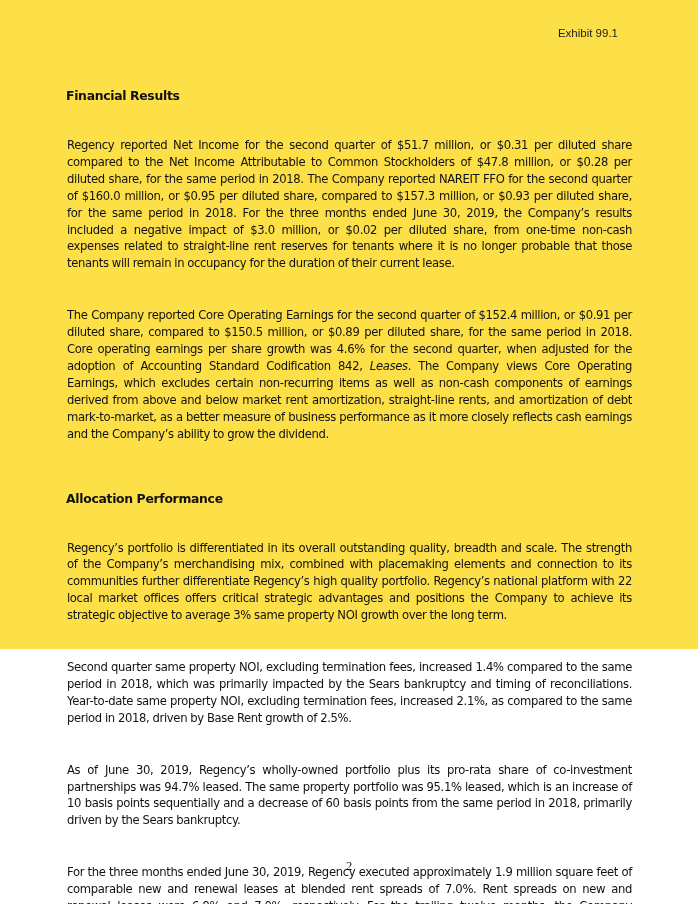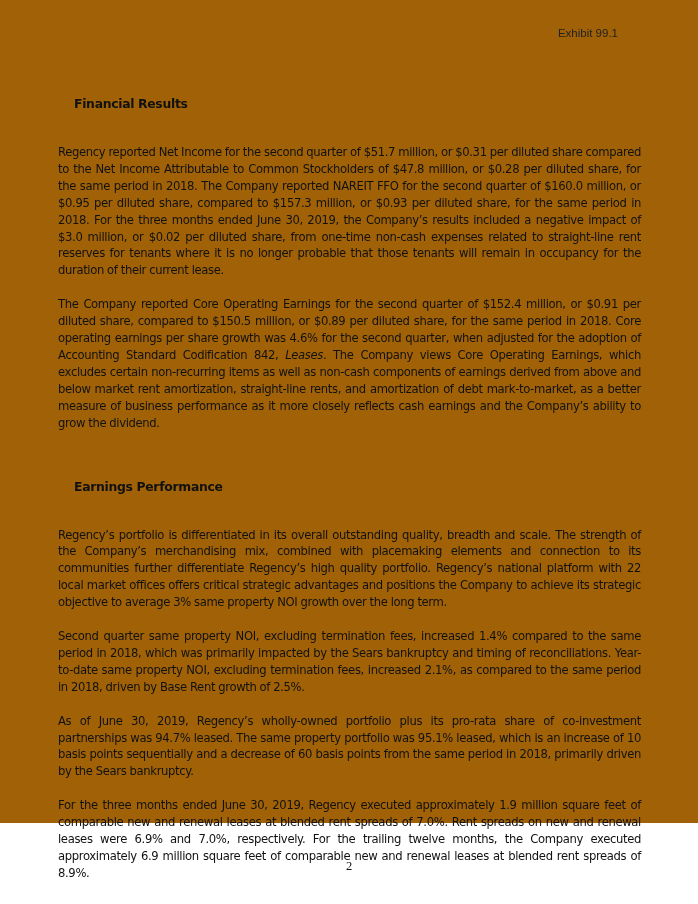--- a/index.html
+++ b/index.html
@@ -1,21 +1,21 @@
 <!DOCTYPE html>
 <html><head>
 <meta charset="utf-8">
 <style>
   html, body { margin: 0; padding: 0; background: #ffffff; }
   body { width: 698px; height: 904px; position: relative; overflow: hidden; color: #111; }
-  .page { position: absolute; left: 0; top: 0; width: 698px; height: 823px; background: #a16207; }
+  .page { position: absolute; left: 0; top: 0; width: 698px; height: 649px; background: #fde047; }
   .exhibit { position: absolute; top: 27px; right: 80px; font-family: "Liberation Sans", sans-serif; font-size: 11.5px; color: #222; }
   .content { position: absolute; left: 58px; top: 79px; width: 583px; font-family: "DejaVu Sans", sans-serif; font-size: 11.6px; line-height: 16.9px; letter-spacing: -0.35px; word-spacing: -0.2px; }
-  h2 { font-family: "DejaVu Sans", sans-serif; font-size: 12.4px; font-weight: bold; margin: 16px; line-height: 17px; letter-spacing: -0.3px; }
-  p { margin: 0; text-align: justify; }
+  h2 { font-family: "DejaVu Sans", sans-serif; font-size: 12.4px; font-weight: bold; margin: 8px; line-height: 17px; letter-spacing: -0.3px; }
+  p { margin: 9px; text-align: justify; }
   .gap-h { height: 16px; }
   .gap-p { height: 17px; }
   .gap-s { height: 30px; }
   .page-num { position: absolute; top: 859px; left: 0; width: 698px; text-align: center; font-family: "Liberation Serif", serif; font-size: 12.5px; color: #111; }
   em { }
 </style>
 </head>
 <body>
 
 <div class="page">
@@ -26,21 +26,21 @@
       <h2>Financial Results</h2>
       <div class="gap-h"></div>
       <p>Regency reported Net Income for the second quarter of $51.7 million, or $0.31 per diluted share compared to the Net Income Attributable to Common Stockholders of $47.8 million, or $0.28 per diluted share, for the same period in 2018. The Company reported NAREIT FFO for the second quarter of $160.0 million, or $0.95 per diluted share, compared to $157.3 million, or $0.93 per diluted share, for the same period in 2018. For the three months ended June 30, 2019, the Company’s results included a negative impact of $3.0 million, or $0.02 per diluted share, from one-time non-cash expenses related to straight-line rent reserves for tenants where it is no longer probable that those tenants will remain in occupancy for the duration of their current lease.</p>
       <div class="gap-p"></div>
       <p><span>The Company reported Core Operating Earnings for the second quarter of $152.4 million, or $0.91 per diluted share, compared to $150.5 million, or $0.89 per diluted share, for the same period in 2018. Core operating earnings per share growth was 4.6% for the second quarter, when adjusted for the adoption of Accounting Standard Codification 842, </span><em>Leases</em><span>. The Company views Core Operating Earnings, which excludes certain non-recurring items as well as non-cash components of earnings derived from above and below market rent amortization, straight-line rents, and amortization of debt mark-to-market, as a better measure of business performance as it more closely reflects cash earnings and the Company’s ability to grow the dividend.</span></p>
     </section>
 
     <div class="gap-s"></div>
 
     <section>
-      <h2>Earnings Performance</h2>
+      <h2>Allocation Performance</h2>
       <div class="gap-h"></div>
       <p>Regency’s portfolio is differentiated in its overall outstanding quality, breadth and scale. The strength of the Company’s merchandising mix, combined with placemaking elements and connection to its communities further differentiate Regency’s high quality portfolio. Regency’s national platform with 22 local market offices offers critical strategic advantages and positions the Company to achieve its strategic objective to average 3% same property NOI growth over the long term.</p>
       <div class="gap-p"></div>
       <p>Second quarter same property NOI, excluding termination fees, increased 1.4% compared to the same period in 2018, which was primarily impacted by the Sears bankruptcy and timing of reconciliations. Year-to-date same property NOI, excluding termination fees, increased 2.1%, as compared to the same period in 2018, driven by Base Rent growth of 2.5%.</p>
       <div class="gap-p"></div>
       <p>As of June 30, 2019, Regency’s wholly-owned portfolio plus its pro-rata share of co-investment partnerships was 94.7% leased. The same property portfolio was 95.1% leased, which is an increase of 10 basis points sequentially and a decrease of 60 basis points from the same period in 2018, primarily driven by the Sears bankruptcy.</p>
       <div class="gap-p"></div>
       <p>For the three months ended June 30, 2019, Regency executed approximately 1.9 million square feet of comparable new and renewal leases at blended rent spreads of 7.0%. Rent spreads on new and renewal leases were 6.9% and 7.0%, respectively. For the trailing twelve months, the Company executed approximately 6.9 million square feet of comparable new and renewal leases at blended rent spreads of 8.9%.</p>
     </section>
 

